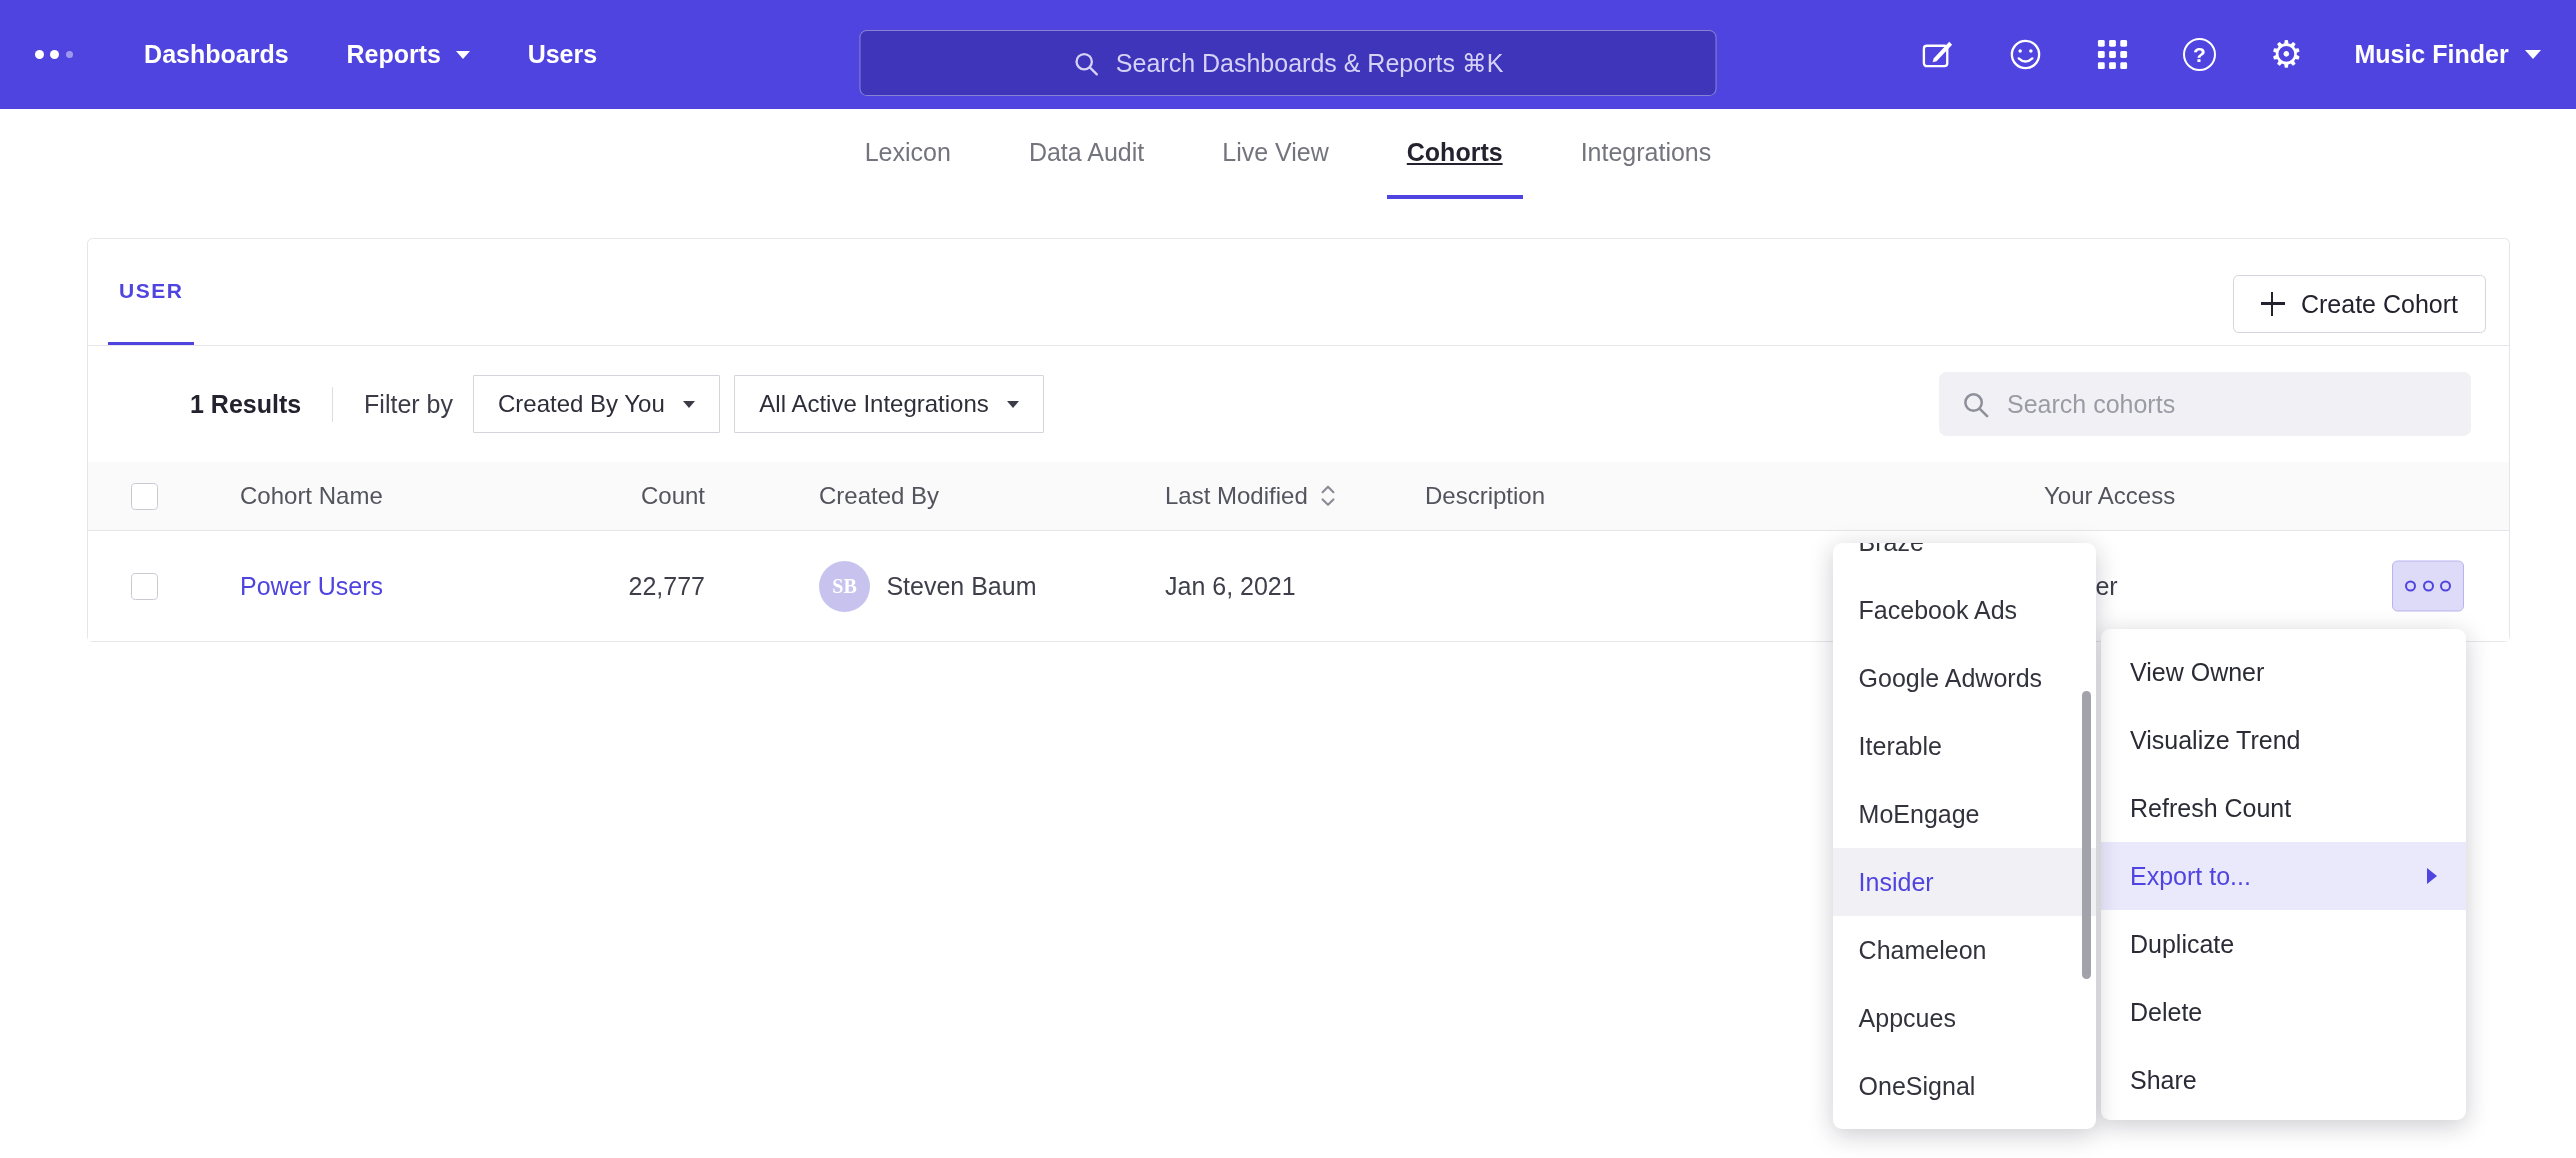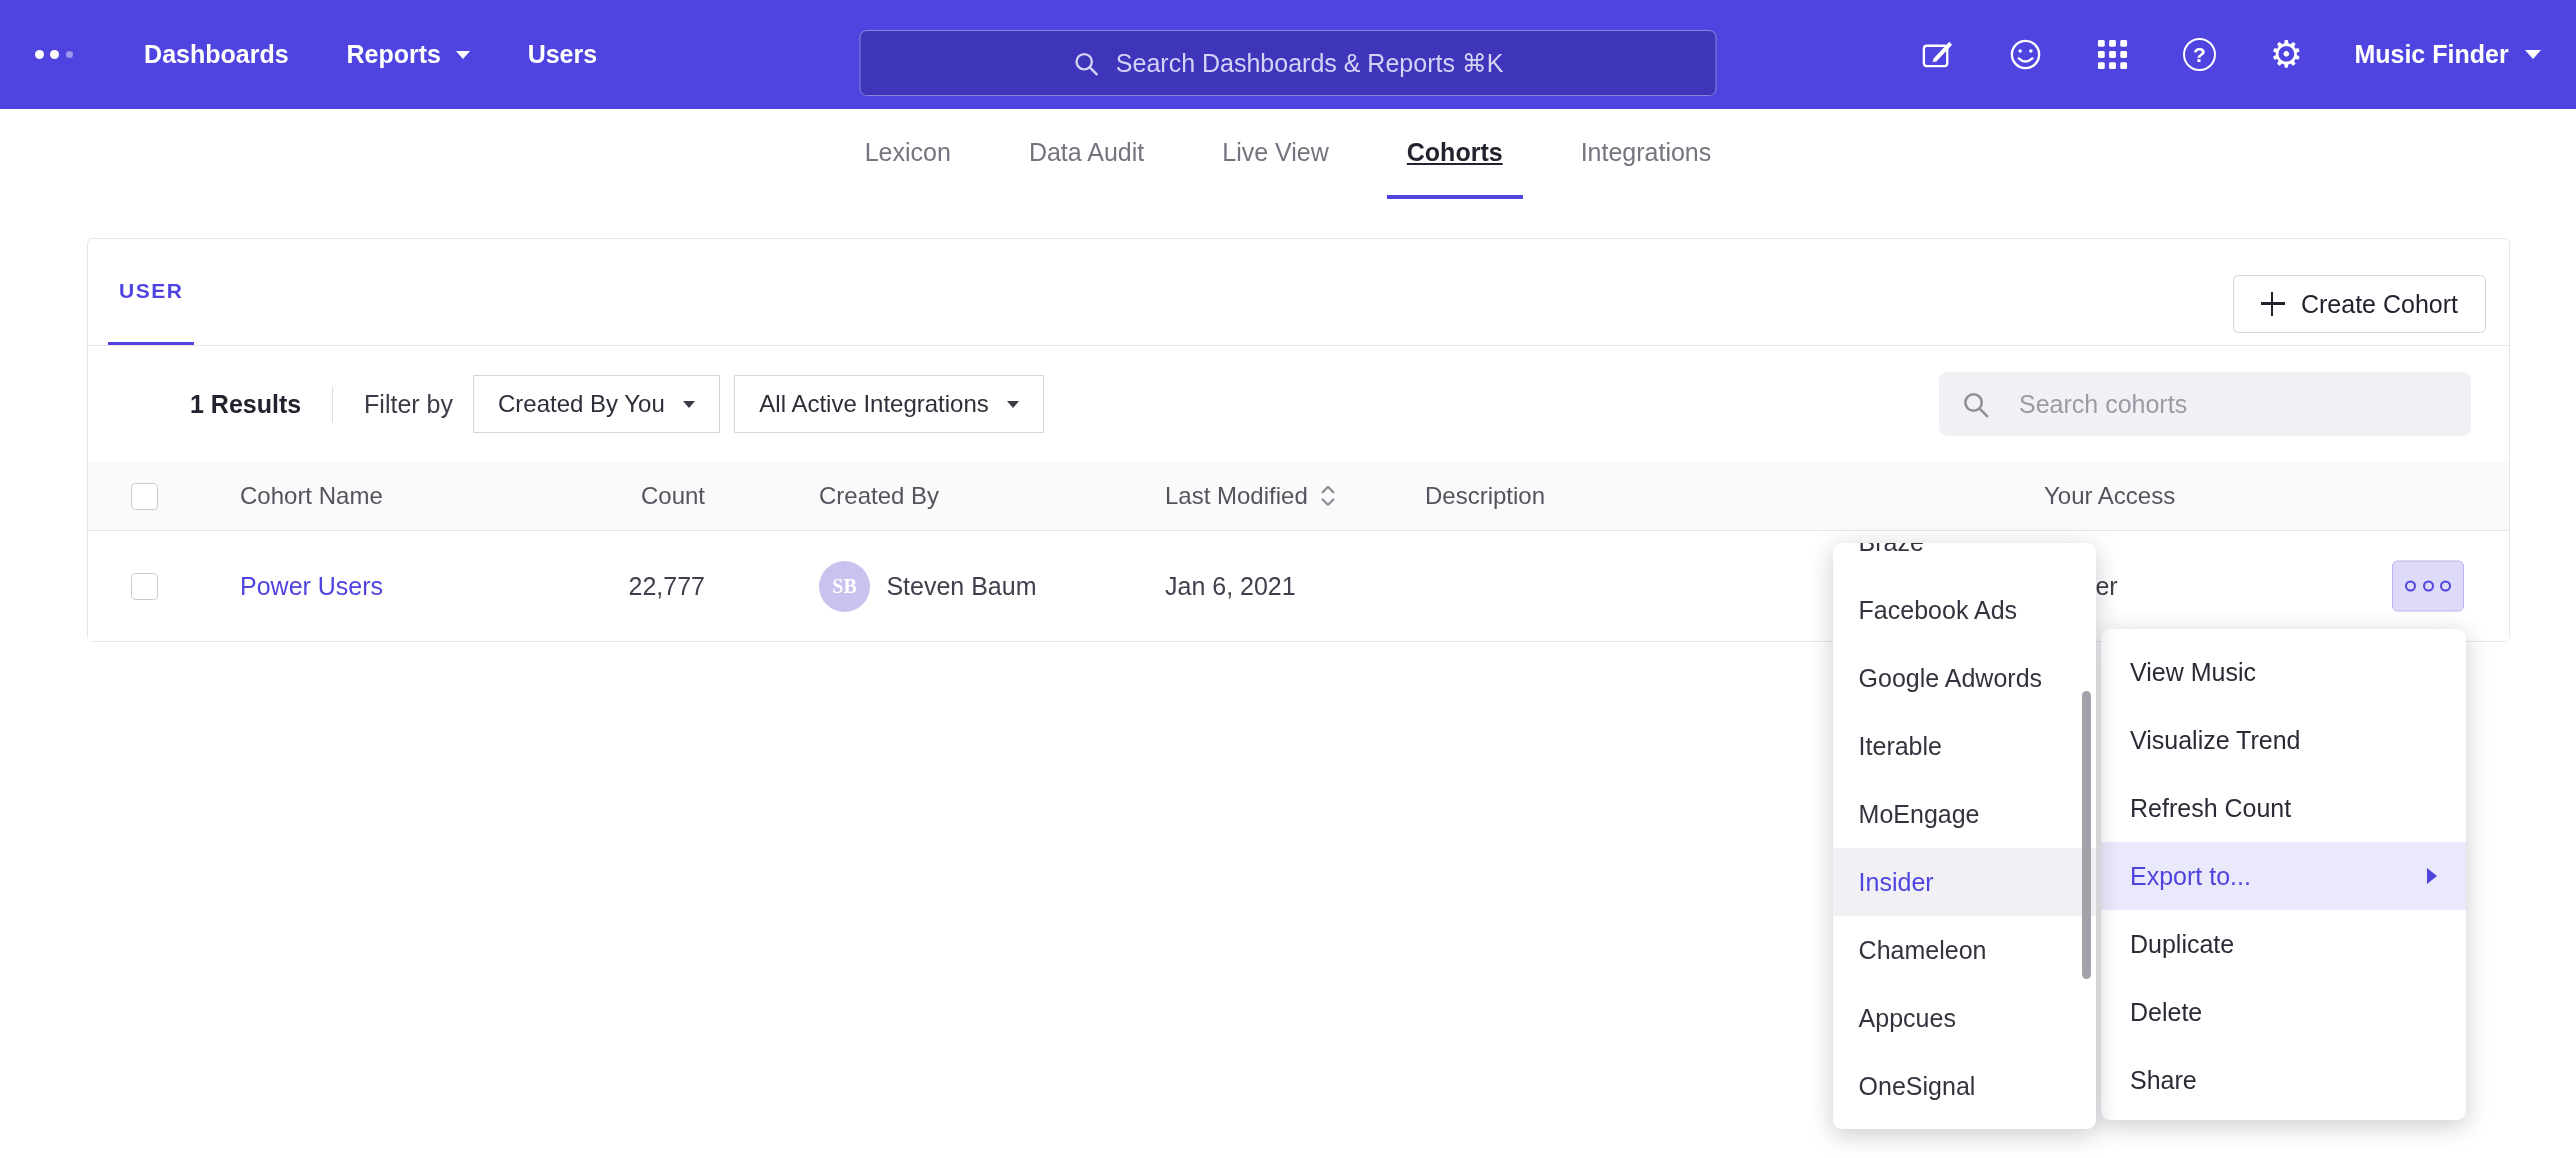--- a/index.html
+++ b/index.html
@@ -80,21 +80,21 @@
   .vdiv{width:0.9px;height:35px;background:#dcdce2;margin:0 31px;}
   .filter-label{font-size:25px;color:#3c3c49;margin-right:20px;white-space:nowrap;}
   .drop{
     height:58px;padding:0 24px;border:0.9px solid #d4d4dc;border-radius:1px;background:#fff;
     display:flex;align-items:center;gap:18px;font-size:24px;color:#2e2e3a;margin-right:14.6px;
     cursor:pointer;font-family:inherit;white-space:nowrap;
   }
   .drop .caret{border-left-width:6.4px;border-right-width:6.4px;border-top-width:7.3px;color:#3c3c49;}
   .cohort-search{
     margin-left:auto;width:532px;height:64px;background:#f1f1f5;border-radius:7.3px;
-    display:flex;align-items:center;padding:0 22px;gap:29px;color:#9b9ba6;font-size:25px;cursor:text;
+    display:flex;align-items:center;padding:0 22px;gap:17px;color:#9b9ba6;font-size:25px;cursor:text;
   }
 
   .grid-row{
     display:grid;
     grid-template-columns:152px 274px 191px 460px 260px 619px 1fr;
     align-items:center;
   }
   .thead{height:69px;background:#fafafb;border-bottom:0.9px solid #e6e6ea;font-size:24px;color:#54545e;font-weight:500;}
   .c-check{padding-left:43px;}
   .c-count{text-align:right;}
@@ -291,21 +291,21 @@
   <div class="mi">Iterable</div>
   <div class="mi">MoEngage</div>
   <div class="mi sub-active">Insider</div>
   <div class="mi">Chameleon</div>
   <div class="mi">Appcues</div>
   <div class="mi">OneSignal</div>
   <div class="sub-scroll"></div>
 </div>
 
 <div class="context-menu">
-  <div class="cm-item">View Music</div>
+  <div class="cm-item">View Owner</div>
   <div class="cm-item">Visualize Trend</div>
   <div class="cm-item">Refresh Count</div>
   <div class="cm-item active">
     <span>Export to...</span>
     <span class="arrow-right"></span>
   </div>
   <div class="cm-item">Duplicate</div>
   <div class="cm-item">Delete</div>
   <div class="cm-item">Share</div>
 </div>

